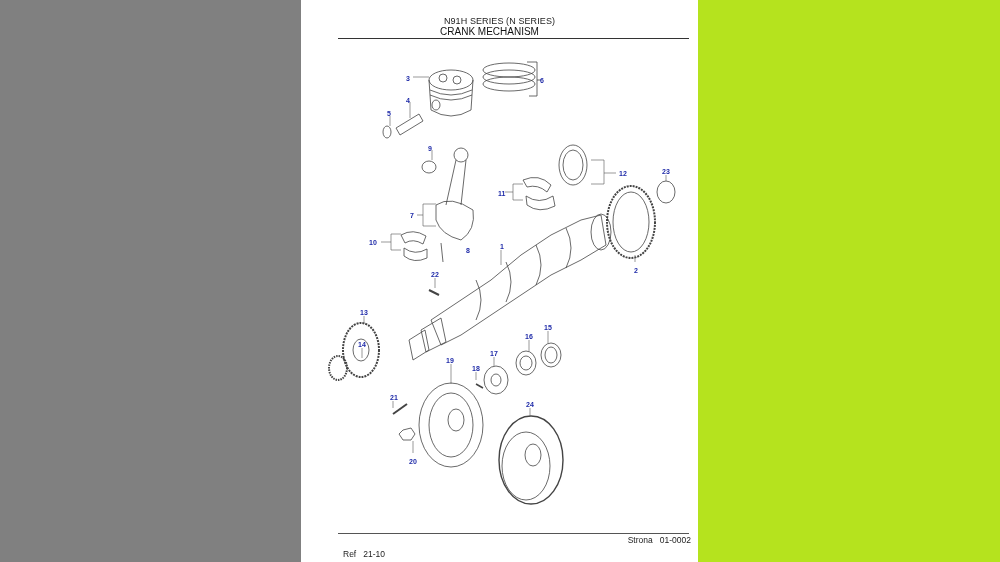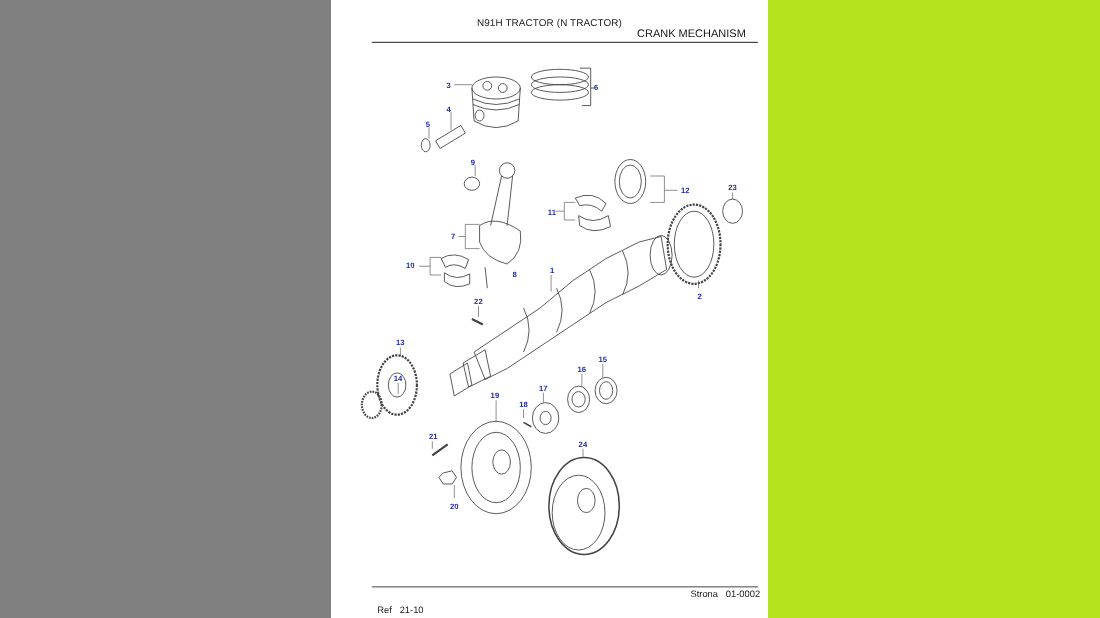--- a/index.html
+++ b/index.html
@@ -1,36 +1,36 @@
 <!DOCTYPE html>
 <html><head>
 <meta charset="utf-8">
 <style>
   html,body{margin:0;padding:0;}
   body{width:1000px;height:562px;position:relative;overflow:hidden;background:#fff;font-family:"Liberation Sans",sans-serif;}
   .left-panel{position:absolute;left:0;top:0;width:301px;height:562px;background:#808080;}
   .right-panel{position:absolute;left:698px;top:0;width:302px;height:562px;background:#b5e31e;}
   .page{position:absolute;left:301px;top:0;width:397px;height:562px;background:#fff;}
   .hdr1{position:absolute;left:0;width:397px;top:16px;text-align:center;font-size:9px;color:#222;letter-spacing:0.1px;}
-  .hdr2{position:absolute;left:0;width:377px;top:26px;text-align:right;font-size:10px;color:#111;}
+  .hdr2{position:absolute;left:0;width:377px;top:26px;text-align:center;font-size:10px;color:#111;}
   .rule-top{position:absolute;left:37px;top:38px;width:351px;height:1px;background:#333;}
   .rule-bot{position:absolute;left:37px;top:533px;width:351px;height:1px;background:#555;}
   .ftr-left{position:absolute;left:42px;top:549px;font-size:8.5px;color:#222;}
   .ftr-right{position:absolute;right:7px;top:535px;font-size:8.5px;color:#222;}
   .diagram{position:absolute;left:0;top:0;width:397px;height:562px;}
   .callout{position:absolute;font-size:7px;font-weight:bold;color:#1e2aa8;line-height:8px;}
 </style>
 </head>
 <body>
 
 <div class="left-panel"></div>
 <div class="right-panel"></div>
 
 <div class="page">
-  <div class="hdr1">N91H TRACTOR (N TRACTOR)</div>
+  <div class="hdr1">N91H SERIES (N SERIES)</div>
   <div class="hdr2">CRANK MECHANISM</div>
   <div class="rule-top"></div>
 
   <svg class="diagram" viewBox="0 0 397 562" fill="none" stroke="#444" stroke-width="0.8">
 
     <g>
       <ellipse cx="150" cy="80" rx="22" ry="10" fill="#fff"></ellipse>
       <path d="M128 80 L130 110 Q150 122 170 110 L172 80"></path>
       <path d="M129 90 Q150 100 171 90 M129 95 Q150 105 171 95"></path>
       <circle cx="142" cy="78" r="4"></circle>

